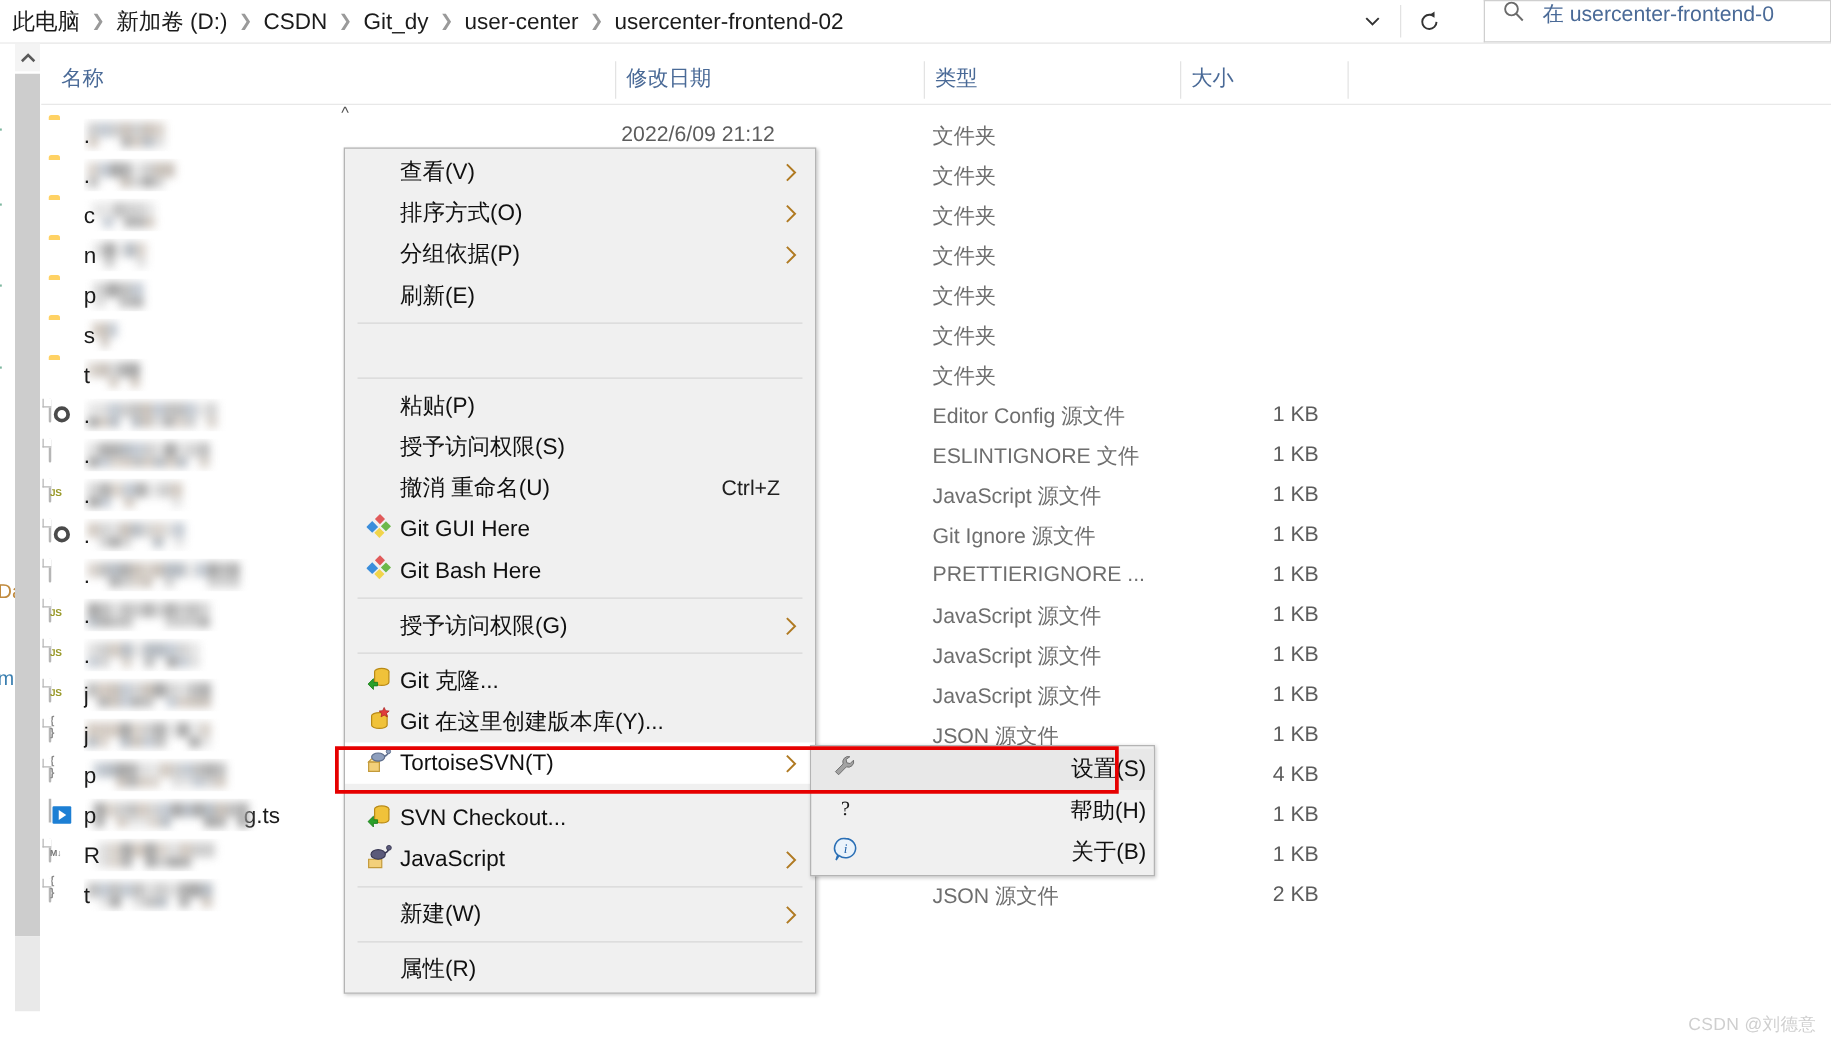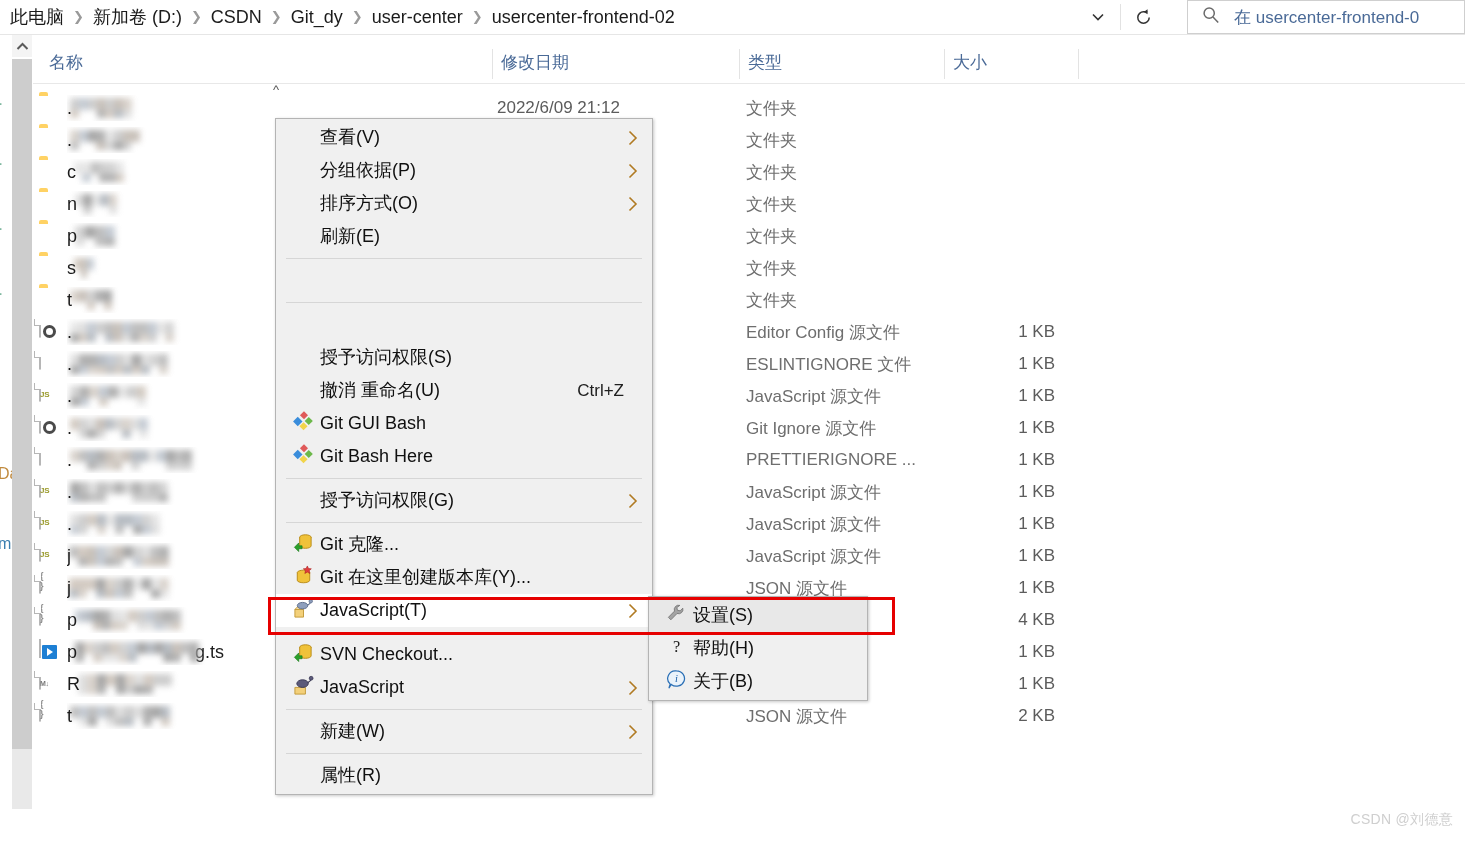--- a/index.html
+++ b/index.html
@@ -35,21 +35,21 @@
   }
   #addr-spacer{ flex:1 1 auto; height:34px; }
   .addr-btn{
     width:44px; height:34px; display:flex; align-items:center; justify-content:center;
     color:#3a3a3a;
   }
   #addr-sep-vert{ width:1px; height:26px; background:#e2e2e2; }
   #searchbox{
     width:278px; height:34px; margin-left:22px;
     border:1px solid #cfcfcf; border-top:none; border-bottom:none;
-    display:flex; align-items:center; background:#fff;
+    display:flex; background:#fff;
     position:relative;
   }
   #searchbox:before{
     content:""; position:absolute; left:-1px; right:-1px; top:0; height:1px; background:#cfcfcf;
   }
   #searchbox:after{
     content:""; position:absolute; left:-1px; right:-1px; bottom:0; height:1px; background:#cfcfcf;
   }
   #search-placeholder{
     font-size:17px; color:#4a6a97; white-space:nowrap; overflow:hidden; padding-left:4px;
@@ -211,24 +211,24 @@
   }
   .mi-arrow{
     position:absolute; right:14px; top:50%; transform:translateY(-50%);
     width:10px; height:16px;
   }
   .sep{ height:1px; background:#d6d6d6; margin:5px 10px; }
   .mi.hot{ background:#ffffff; }
 
   
   #submenu{
-    position:absolute; left:648px; top:596px; width:220px;
+    position:absolute; left:648px; top:596px; width:276px;
     background:#f0f0f0; border:1px solid #b4b4b4;
     box-shadow:1px 1px 3px rgba(0,0,0,.22);
-    padding:2px 0; z-index:45;
+    padding:2px 0; z-index:45;text-align:right;
   }
   #submenu .mi-label{ font-size:18px; }
   .sub-hot{ background:#e8e8e8; }
 
   
   #redbox{
     position:absolute; left:268px; top:597px; width:627px; height:38px;
     border:3px solid #e60000; z-index:60; pointer-events:none;
   }
 
@@ -1027,51 +1027,52 @@
       </span>
       <span class="mi-label">查看(V)</span>
       <svg class="mi-arrow" viewBox="0 0 10 16">
         <path d="M1.5 1.5 L8 8 L1.5 14.5" fill="none" stroke="#b07a22" stroke-width="1.6"></path>
       </svg>
     </div>
     <div class="mi">
       <span class="mi-icon">
         <span style="width: 20px; height: 20px;"></span>
       </span>
+      <span class="mi-label">排序方式(O)</span>
+      <svg class="mi-arrow" viewBox="0 0 10 16">
+        <path d="M1.5 1.5 L8 8 L1.5 14.5" fill="none" stroke="#b07a22" stroke-width="1.6"></path>
+      </svg>
+    </div>
+    <div class="mi">
+      <span class="mi-icon">
+        <span style="width: 20px; height: 20px;"></span>
+      </span>
       <span class="mi-label">分组依据(P)</span>
       <svg class="mi-arrow" viewBox="0 0 10 16">
         <path d="M1.5 1.5 L8 8 L1.5 14.5" fill="none" stroke="#b07a22" stroke-width="1.6"></path>
       </svg>
     </div>
     <div class="mi">
       <span class="mi-icon">
         <span style="width: 20px; height: 20px;"></span>
       </span>
-      <span class="mi-label">排序方式(O)</span>
-      <svg class="mi-arrow" viewBox="0 0 10 16">
-        <path d="M1.5 1.5 L8 8 L1.5 14.5" fill="none" stroke="#b07a22" stroke-width="1.6"></path>
-      </svg>
-    </div>
+      <span class="mi-label">刷新(E)</span>
+    </div>
+    <div class="sep"></div>
     <div class="mi">
       <span class="mi-icon">
         <span style="width: 20px; height: 20px;"></span>
       </span>
-      <span class="mi-label">刷新(E)</span>
     </div>
     <div class="sep"></div>
     <div class="mi">
       <span class="mi-icon">
         <span style="width: 20px; height: 20px;"></span>
       </span>
-    </div>
-    <div class="sep"></div>
-    <div class="mi">
-      <span class="mi-icon">
-        <span style="width: 20px; height: 20px;"></span>
-      </span>
+      <span class="mi-label">粘贴(P)</span>
     </div>
     <div class="mi">
       <span class="mi-icon">
         <span style="width: 20px; height: 20px;"></span>
       </span>
       <span class="mi-label">授予访问权限(S)</span>
     </div>
     <div class="mi">
       <span class="mi-icon">
         <span style="width: 20px; height: 20px;"></span>
@@ -1081,21 +1082,21 @@
     </div>
     <div class="mi">
       <span class="mi-icon">
         <span><svg width="21" height="21" viewBox="0 0 22 22">
             <rect x="1.5" y="7.5" width="7" height="7" fill="#3a8ddb" transform="rotate(45 5 11)"></rect>
             <rect x="8.5" y="1.5" width="6" height="6" fill="#e05a5a" transform="rotate(45 11.5 4.5)"></rect>
             <rect x="13.5" y="7.5" width="6" height="6" fill="#6cb84a" transform="rotate(45 16.5 10.5)"></rect>
             <rect x="8" y="13" width="6" height="6" fill="#f1d44a" transform="rotate(45 11 16)"></rect>
           </svg></span>
       </span>
-      <span class="mi-label">Git GUI Bash</span>
+      <span class="mi-label">Git GUI Here</span>
     </div>
     <div class="mi">
       <span class="mi-icon">
         <span><svg width="21" height="21" viewBox="0 0 22 22">
             <rect x="1.5" y="7.5" width="7" height="7" fill="#3a8ddb" transform="rotate(45 5 11)"></rect>
             <rect x="8.5" y="1.5" width="6" height="6" fill="#e05a5a" transform="rotate(45 11.5 4.5)"></rect>
             <rect x="13.5" y="7.5" width="6" height="6" fill="#6cb84a" transform="rotate(45 16.5 10.5)"></rect>
             <rect x="8" y="13" width="6" height="6" fill="#f1d44a" transform="rotate(45 11 16)"></rect>
           </svg></span>
       </span>
@@ -1135,21 +1136,21 @@
     <div class="mi hot">
       <span class="mi-icon">
         <span><svg width="21" height="21" viewBox="0 0 22 22">
             <path d="M2 12 h9 v8 h-9 z" fill="#f3d07a" stroke="#c39a3a"></path>
             <path d="M2 12 l2.5 -2.5 h6.5 v2.5 z" fill="#f8e3ab" stroke="#c39a3a"></path>
             <ellipse cx="10" cy="8" rx="5.5" ry="3.4" fill="#8e9fbd" stroke="#5e6e8c"></ellipse>
             <path d="M15 7.5 q3 -1 3.5 -3.5" fill="none" stroke="#5e6e8c" stroke-width="1.2"></path>
             <circle cx="18.6" cy="3.4" r="1.8" fill="#8e9fbd" stroke="#5e6e8c" stroke-width=".8"></circle>
           </svg></span>
       </span>
-      <span class="mi-label">JavaScript(T)</span>
+      <span class="mi-label">TortoiseSVN(T)</span>
       <svg class="mi-arrow" viewBox="0 0 10 16">
         <path d="M1.5 1.5 L8 8 L1.5 14.5" fill="none" stroke="#b07a22" stroke-width="1.6"></path>
       </svg>
     </div>
     <div class="sep"></div>
     <div class="mi">
       <span class="mi-icon">
         <span><svg width="21" height="21" viewBox="0 0 22 22">
             <ellipse cx="13" cy="5.5" rx="6" ry="2.6" fill="#f0c23a" stroke="#b98a16"></ellipse>
             <path d="M7 5.5 v9 a6 2.6 0 0 0 12 0 v-9" fill="#f0c23a" stroke="#b98a16"></path>

